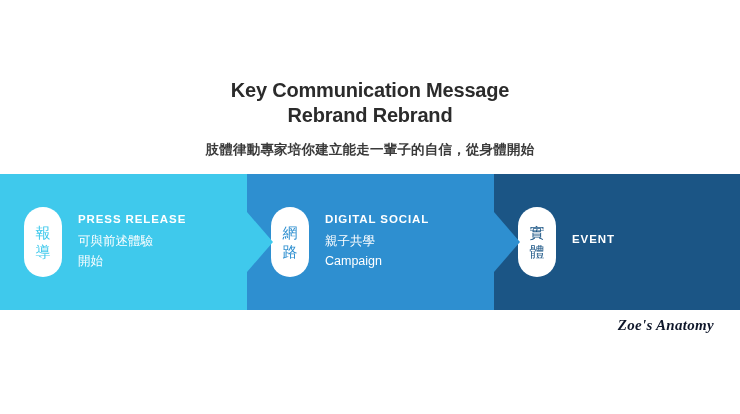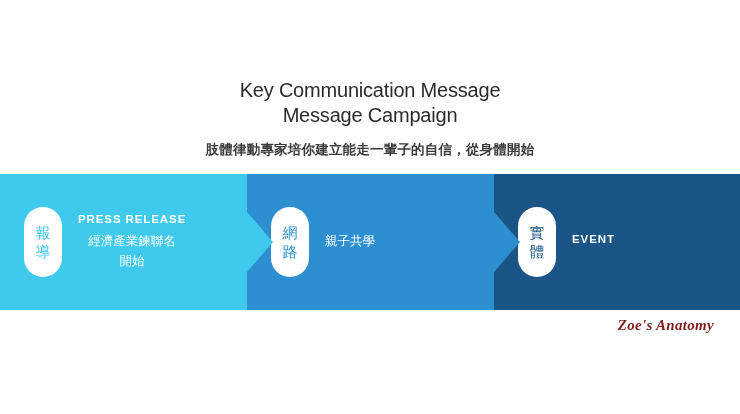--- a/index.html
+++ b/index.html
@@ -20,21 +20,21 @@
     position: absolute;
     top: 0;
     left: 0;
     width: 740px;
     padding-top: 78px;
     text-align: center;
     box-sizing: border-box;
   }
   .title {
     font-size: 20px;
-    font-weight: normal;
+    font-weight: bold;
     color: #2b2b2b;
     line-height: 25px;
     letter-spacing: -0.2px;
     margin: 0;
   }
   .subtitle {
     font-size: 13.5px;
     font-weight: bold;
     color: #3a3a3a;
     margin: 0;
@@ -96,21 +96,20 @@
     font-weight: 500;
   }
   .badge-1 .badge-char { color: #3fc9ec; }
   .badge-2 .badge-char { color: #2e8fd0; }
   .badge-3 .badge-char { color: #1b5585; }
 
   
   .panel-text {
     z-index: 2;
     color: #ffffff;
-    text-align: center;
   }
   .panel-heading {
     font-size: 11.5px;
     font-weight: bold;
     letter-spacing: 0.9px;
     color: #ffffff;
     margin: 0 0 7px 0;
   }
   .panel-line {
     font-size: 12.5px;
@@ -127,56 +126,58 @@
     width: 740px;
     text-align: right;
     padding-right: 26px;
     box-sizing: border-box;
   }
   .wordmark {
     font-family: "Liberation Serif", serif;
     font-style: italic;
     font-weight: bold;
     font-size: 15px;
-    color: #7f1d1d;
+    color: #0f172a;
     letter-spacing: 0.3px;
   }
 </style>
 </head>
 <body>
 
 <div class="header">
   <div class="title">
     <span>Key Communication Message</span><br>
-    <span>Message Campaign</span>
+    <span>Rebrand Rebrand</span>
   </div>
   <p class="subtitle">肢體律動專家培你建立能走一輩子的自信，從身體開始</p>
 </div>
 
 <div class="band">
 
   <div class="panel panel-1">
     <div class="badge badge-1">
       <span class="badge-char">報</span>
       <span class="badge-char">導</span>
     </div>
     <div class="panel-text">
       <div class="panel-heading">PRESS RELEASE</div>
-      <div class="panel-line">經濟產業鍊聯名</div>
+      <div class="panel-line">可與前述體驗</div>
       <div class="panel-line">開始</div>
     </div>
   </div>
 
   <div class="panel panel-2">
     <div class="badge badge-2">
       <span class="badge-char">網</span>
       <span class="badge-char">路</span>
     </div>
     <div class="panel-text">
+      <div class="panel-heading">DIGITAL SOCIAL</div>
       <div class="panel-line">親子共學</div>
+      <div class="panel-line">Campaign</div>
     </div>
   </div>
 
   <div class="panel panel-3">
     <div class="badge badge-3">
       <span class="badge-char">實</span>
       <span class="badge-char">體</span>
     </div>
     <div class="panel-text">
       <div class="panel-heading">EVENT</div>

